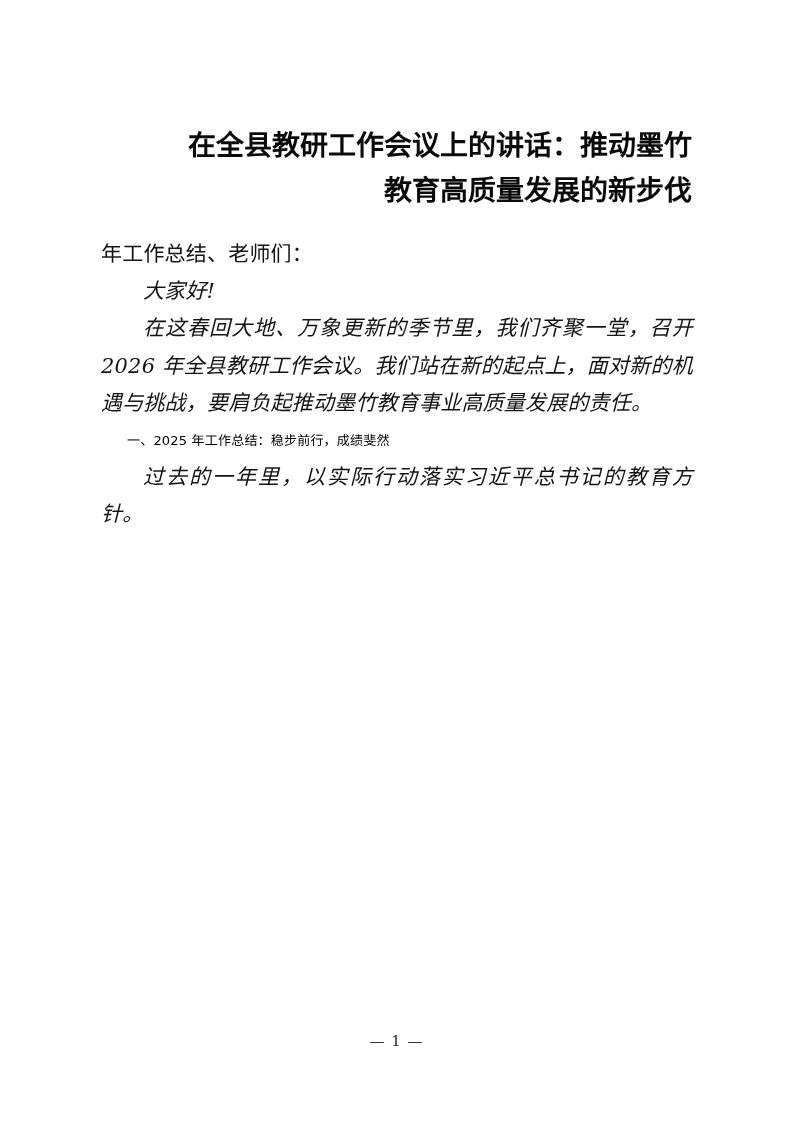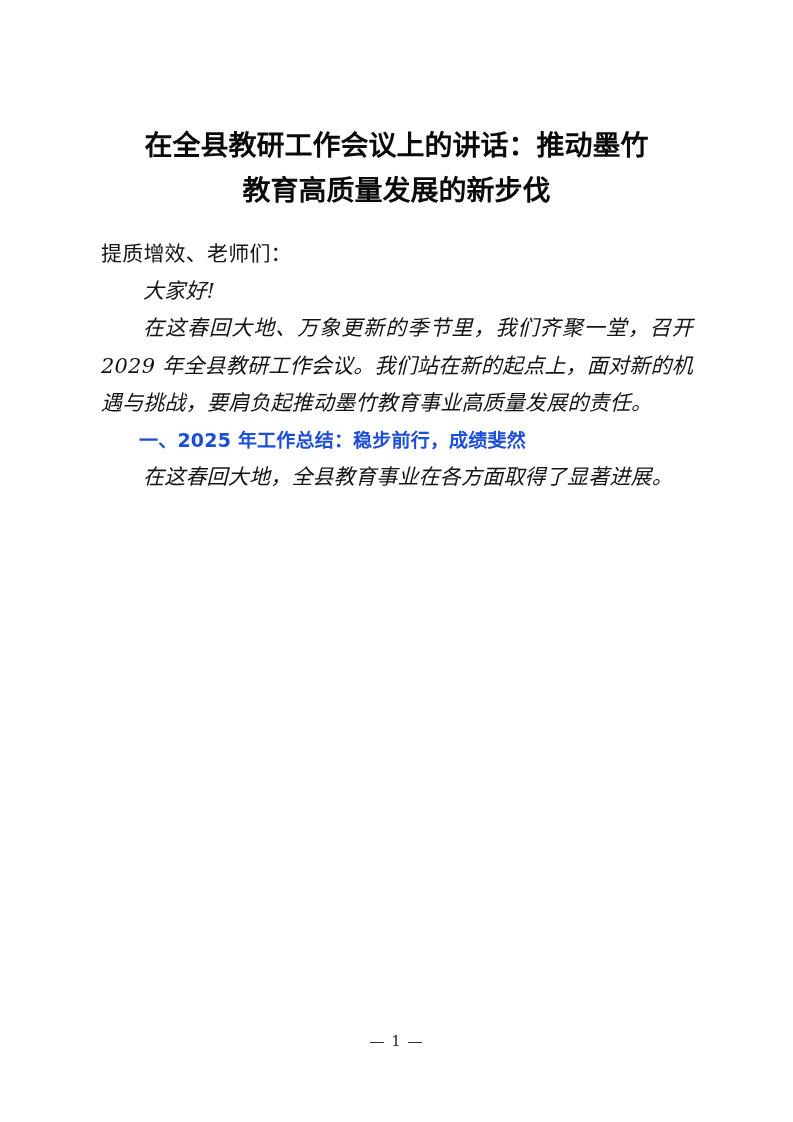--- a/index.html
+++ b/index.html
@@ -28,21 +28,21 @@
     background: #ffffff;
     box-sizing: border-box;
   }
 
   
   .doc-title {
     position: absolute;
     left: 101px;
     top: 104px;
     width: 591px;
-    text-align: center;
+    text-align: right;
     font-family: "DejaVu Sans", "Liberation Sans", sans-serif;
     font-weight: 700;
     font-size: 28px;
     line-height: 45px;
     letter-spacing: 0px;
     color: #0a0a0a;
     white-space: pre-line;
   }
 
   
@@ -75,24 +75,24 @@
   p.noindent {
     text-indent: 0;
   }
 
   
   p.heading {
     margin: 0;
     padding: 0;
     text-indent: 2em;
     font-family: "DejaVu Sans", "Liberation Sans", sans-serif;
-    font-weight: 700;
-    font-size: 19px;
+    font-weight: 400;
+    font-size: 13px;
     line-height: 37.2px;
-    color: #1d4ed8;
+    color: #000000;
     letter-spacing: 0.2px;
     text-align: left;
   }
 
   
   .page-footer {
     position: absolute;
     left: 101px;
     top: 1031px;
     width: 591px;
@@ -107,29 +107,29 @@
 </head>
 <body>
 
 <div class="page">
 
   <h1 class="doc-title">在全县教研工作会议上的讲话：推动墨竹
 教育高质量发展的新步伐</h1>
 
   <div class="body-block">
 
-    <p class="para noindent">提质增效、老师们：</p>
+    <p class="para noindent">年工作总结、老师们：</p>
 
     <p class="para indent">大家好!</p>
 
-    <p class="para indent">在这春回大地、万象更新的季节里，我们齐聚一堂，召开 2029 年全县教研工作会议。我们站在新的起点上，面对新的机遇与挑战，要肩负起推动墨竹教育事业高质量发展的责任。</p>
+    <p class="para indent">在这春回大地、万象更新的季节里，我们齐聚一堂，召开 2026 年全县教研工作会议。我们站在新的起点上，面对新的机遇与挑战，要肩负起推动墨竹教育事业高质量发展的责任。</p>
 
 
 
     <p class="heading">一、2025 年工作总结：稳步前行，成绩斐然</p>
 
-    <p class="para indent">在这春回大地，全县教育事业在各方面取得了显著进展。</p>
+    <p class="para indent">过去的一年里，以实际行动落实习近平总书记的教育方针。</p>
 
   </div>
 
   <div class="page-footer">— 1 —</div>
 
 </div>
 
 </body></html>

